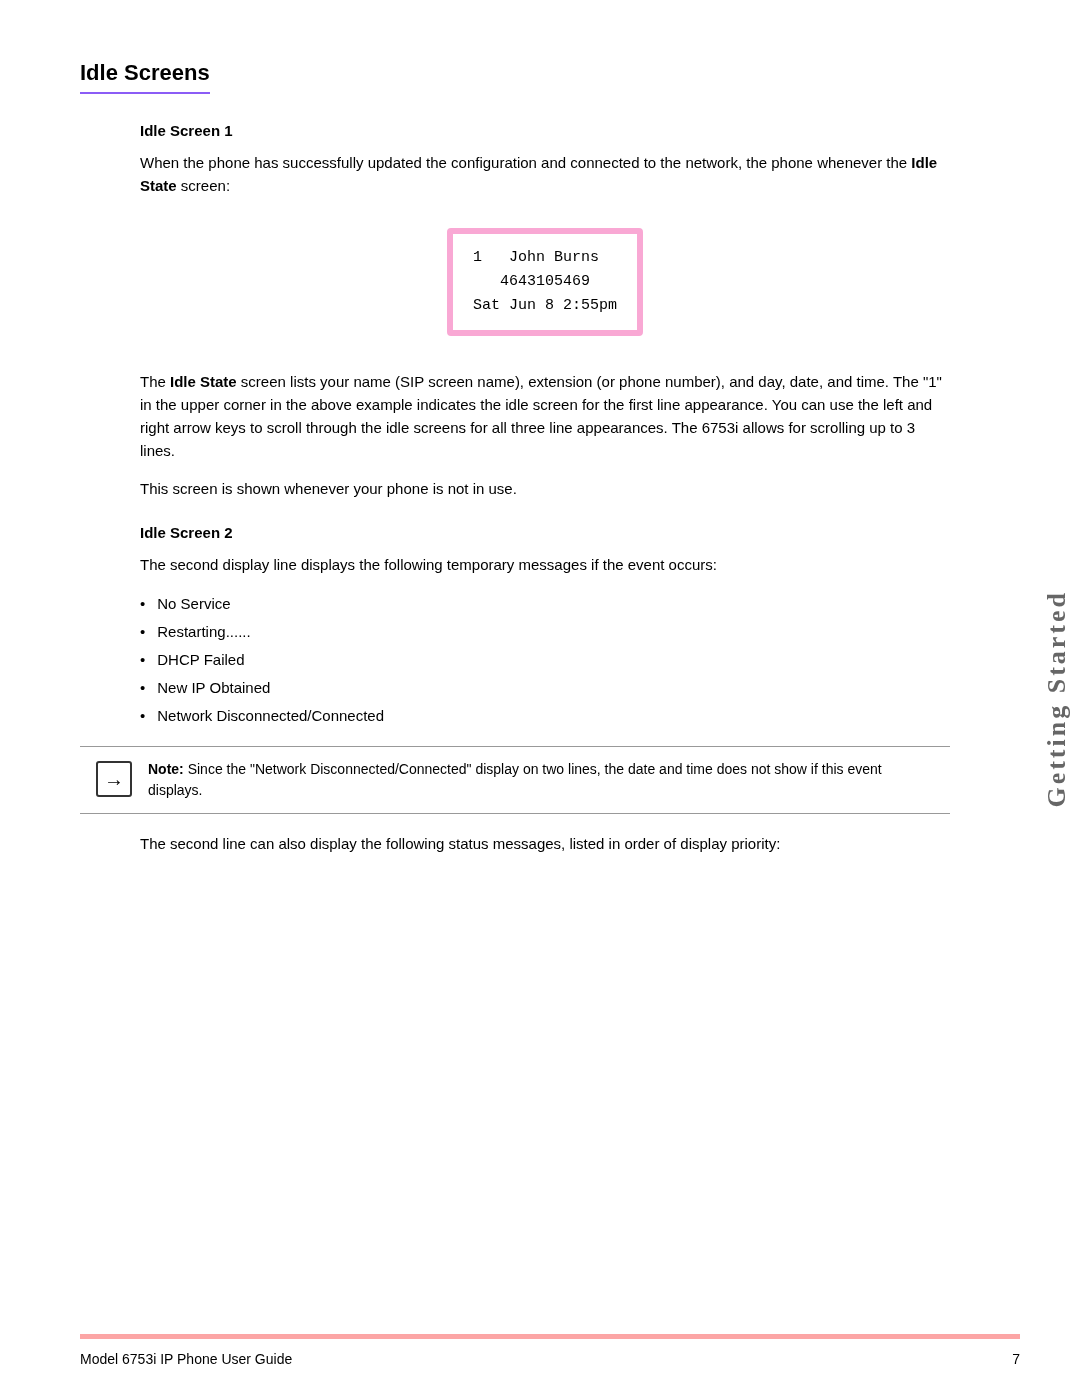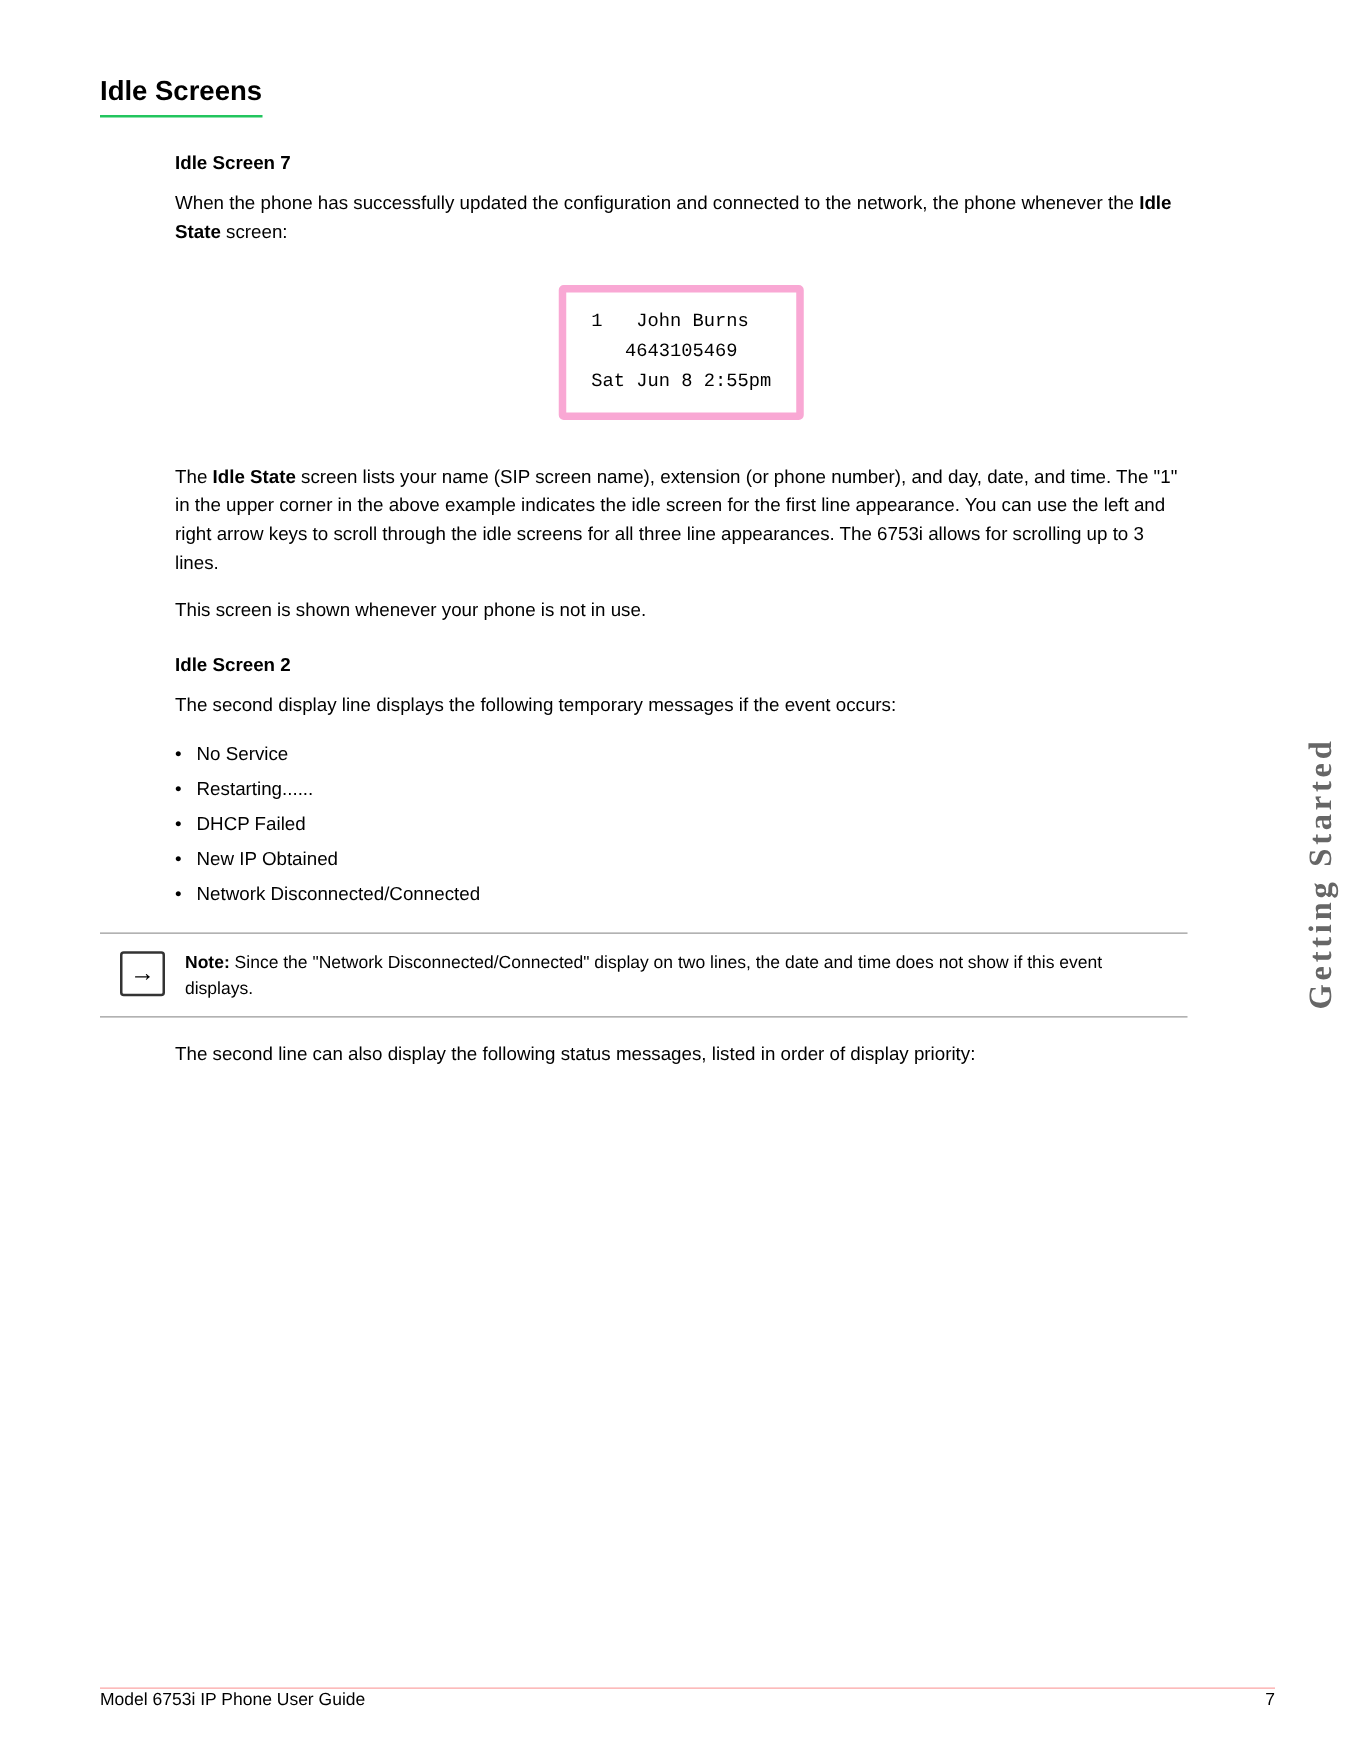--- a/index.html
+++ b/index.html
@@ -45,21 +45,21 @@
     }
 
     .main-content {
       margin-right: 50px;
     }
 
     h1.page-heading {
       font-size: 22px;
       font-weight: bold;
       font-family: Arial, Helvetica, sans-serif;
-      border-bottom: 2px solid #22c55e;
+      border-bottom: 2px solid #8b5cf6;
       padding-bottom: 6px;
       margin-bottom: 28px;
       display: inline-block;
     }
 
     h2.section-heading {
       font-size: 15px;
       font-weight: bold;
       font-family: Arial, Helvetica, sans-serif;
       margin-bottom: 12px;
@@ -148,22 +148,22 @@
     }
 
     .footer {
       position: absolute;
       bottom: 30px;
       left: 80px;
       right: 60px;
       display: flex;
       justify-content: space-between;
       align-items: flex-end;
-      border-top: 1px solid #fca5a5;
-      padding-top: 0;
+      border-top: 5px solid #fca5a5;
+      padding-top: 12px;
     }
 
     .footer-text {
       font-size: 14px;
       font-family: Arial, Helvetica, sans-serif;
     }
 
     .footer-page {
       font-size: 14px;
       font-family: Arial, Helvetica, sans-serif;
@@ -176,21 +176,21 @@
 </head>
 <body>
 
 <div class="page-container">
   <div class="main-content">
 
     
     <h1 class="page-heading">Idle Screens</h1>
 
     
-    <h2 class="section-heading">Idle Screen 7</h2>
+    <h2 class="section-heading">Idle Screen 1</h2>
 
     <div class="indent-block">
       <p>
         <span>When the phone has successfully updated the configuration and connected to the network, the phone whenever the </span><strong>Idle State</strong><span> screen:</span>
       </p>
 
       <div class="phone-display-wrapper">
         <div class="phone-display">
           <div class="phone-line-1">
             <span>1</span>&nbsp;&nbsp;&nbsp;<span>John Burns</span>

